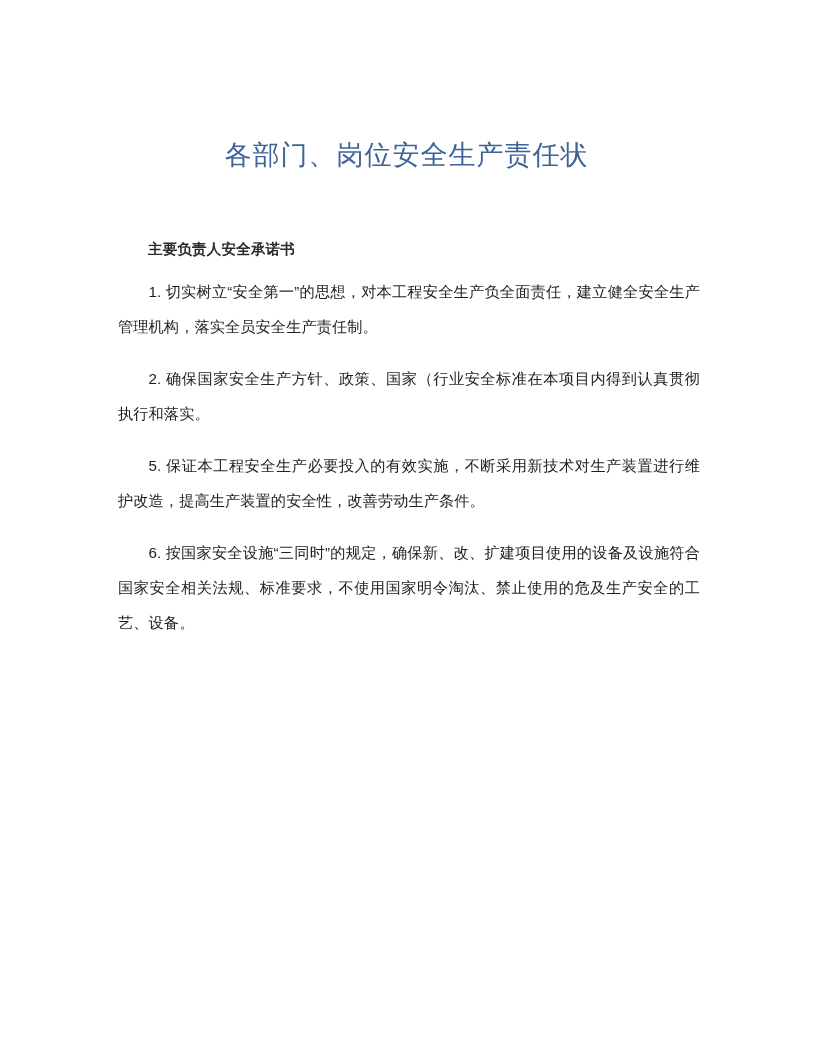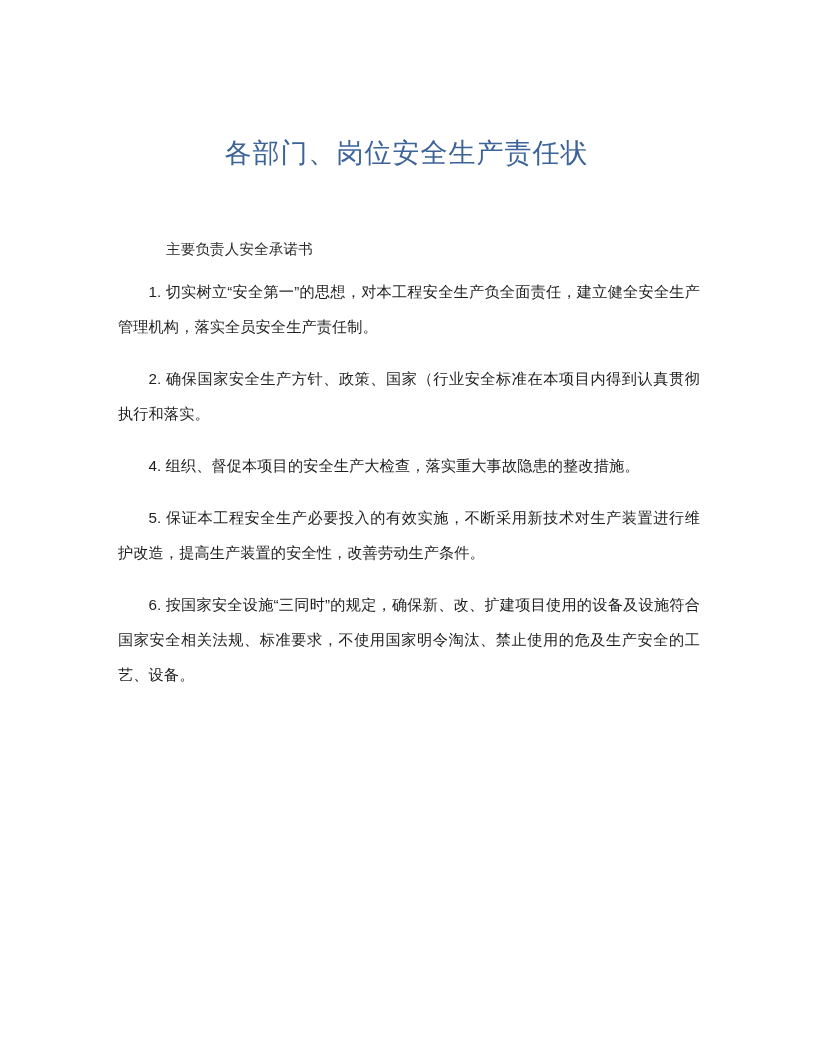--- a/index.html
+++ b/index.html
@@ -22,43 +22,43 @@
     box-sizing: border-box;
     overflow: hidden;
   }
 
   .doc-title {
     position: absolute;
     left: 0;
     right: 3px;
     top: 118px;
     text-align: center;
-    font-family: Liberation Mono, monospace;
+    font-family: Liberation Serif, serif;
     font-size: 27px;
     line-height: 38px;
     letter-spacing: 1px;
     color: #3d6499;
     font-weight: 400;
     white-space: nowrap;
   }
 
   .body-block {
     position: absolute;
     left: 118px;
     top: 238px;
     width: 582px;
   }
 
   .section-heading {
     font-size: 14.5px;
     line-height: 22px;
     color: #2b2b2b;
     letter-spacing: 0.2px;
-    margin: 0 0 14px 48px;
-    font-weight: 400;
+    margin: 0 0 14px 30px;
+    font-weight: 700;
   }
 
   p.para {
     margin: 0 0 17px 0;
     font-size: 15.2px;
     line-height: 35px;
     color: #1e1e1e;
     text-align: justify;
     text-justify: inter-ideograph;
     text-indent: 2em;
@@ -75,19 +75,18 @@
 <div class="page">
 
   <h1 class="doc-title">各部门、岗位安全生产责任状</h1>
 
   <div class="body-block">
 
     <div class="section-heading">主要负责人安全承诺书</div>
 
     <p class="para">1. 切实树立“安全第一”的思想，对本工程安全生产负全面责任，建立健全安全生产管理机构，落实全员安全生产责任制。</p>
     <p class="para">2. 确保国家安全生产方针、政策、国家（行业安全标准在本项目内得到认真贯彻执行和落实。</p>
-    <p class="para">4. 组织、督促本项目的安全生产大检查，落实重大事故隐患的整改措施。</p>
     <p class="para">5. 保证本工程安全生产必要投入的有效实施，不断采用新技术对生产装置进行维护改造，提高生产装置的安全性，改善劳动生产条件。</p>
     <p class="para">6. 按国家安全设施“三同时”的规定，确保新、改、扩建项目使用的设备及设施符合国家安全相关法规、标准要求，不使用国家明令淘汰、禁止使用的危及生产安全的工艺、设备。</p>
 
   </div>
 
 </div>
 
 </body></html>

